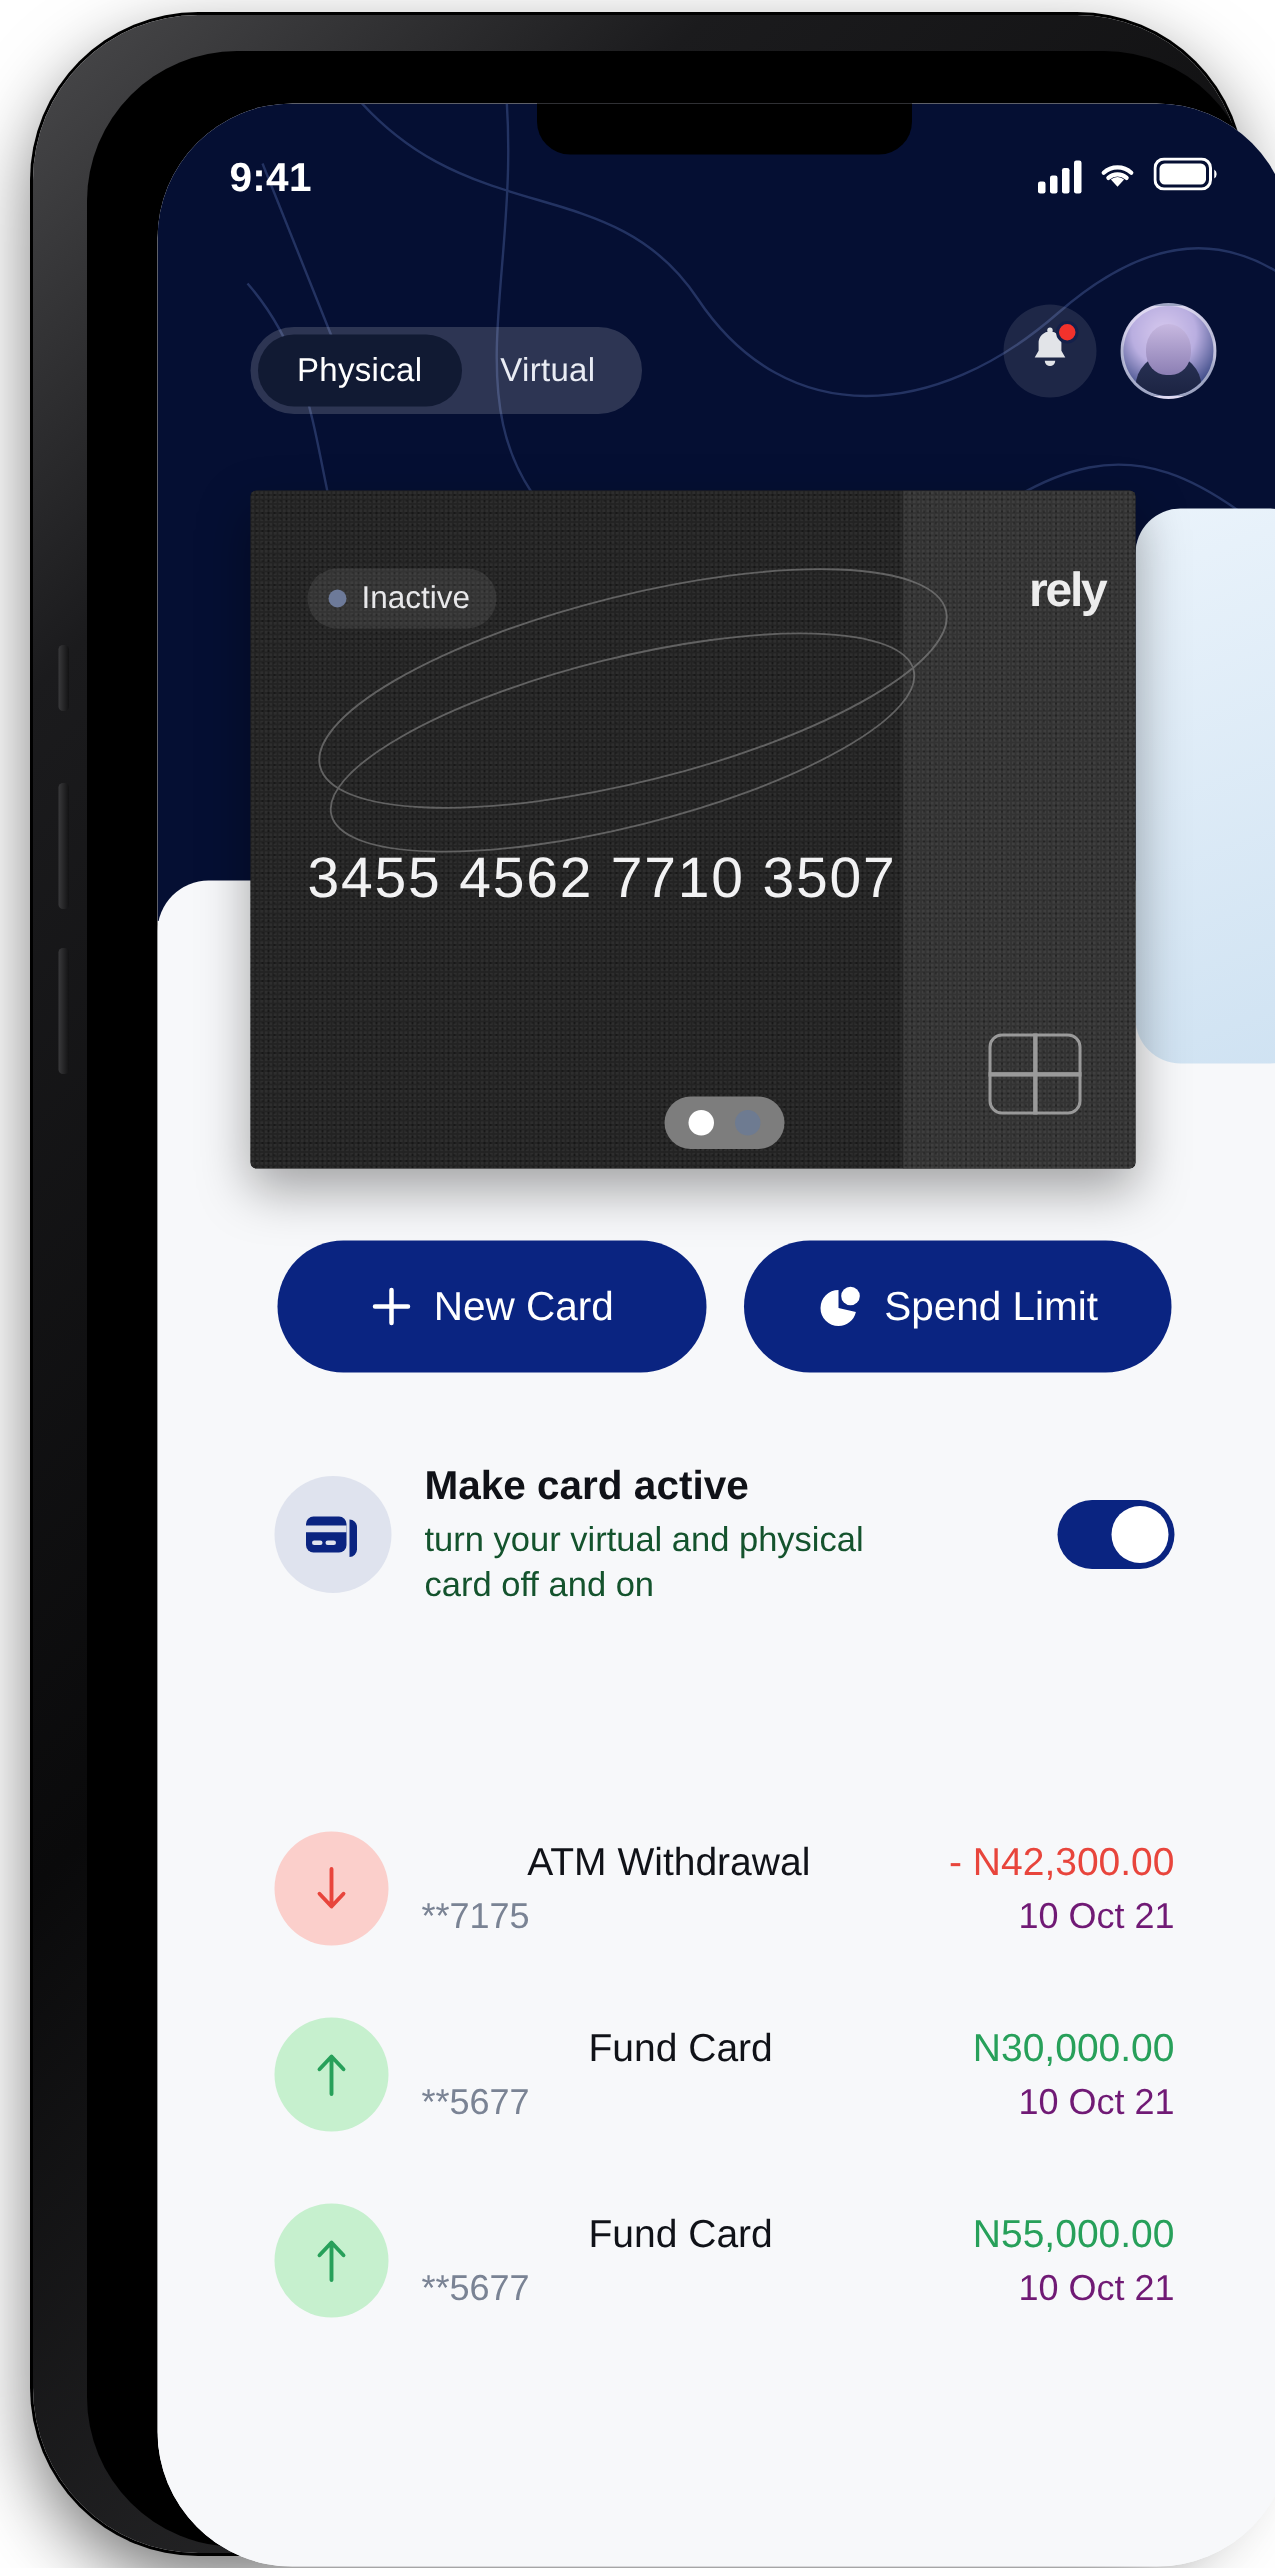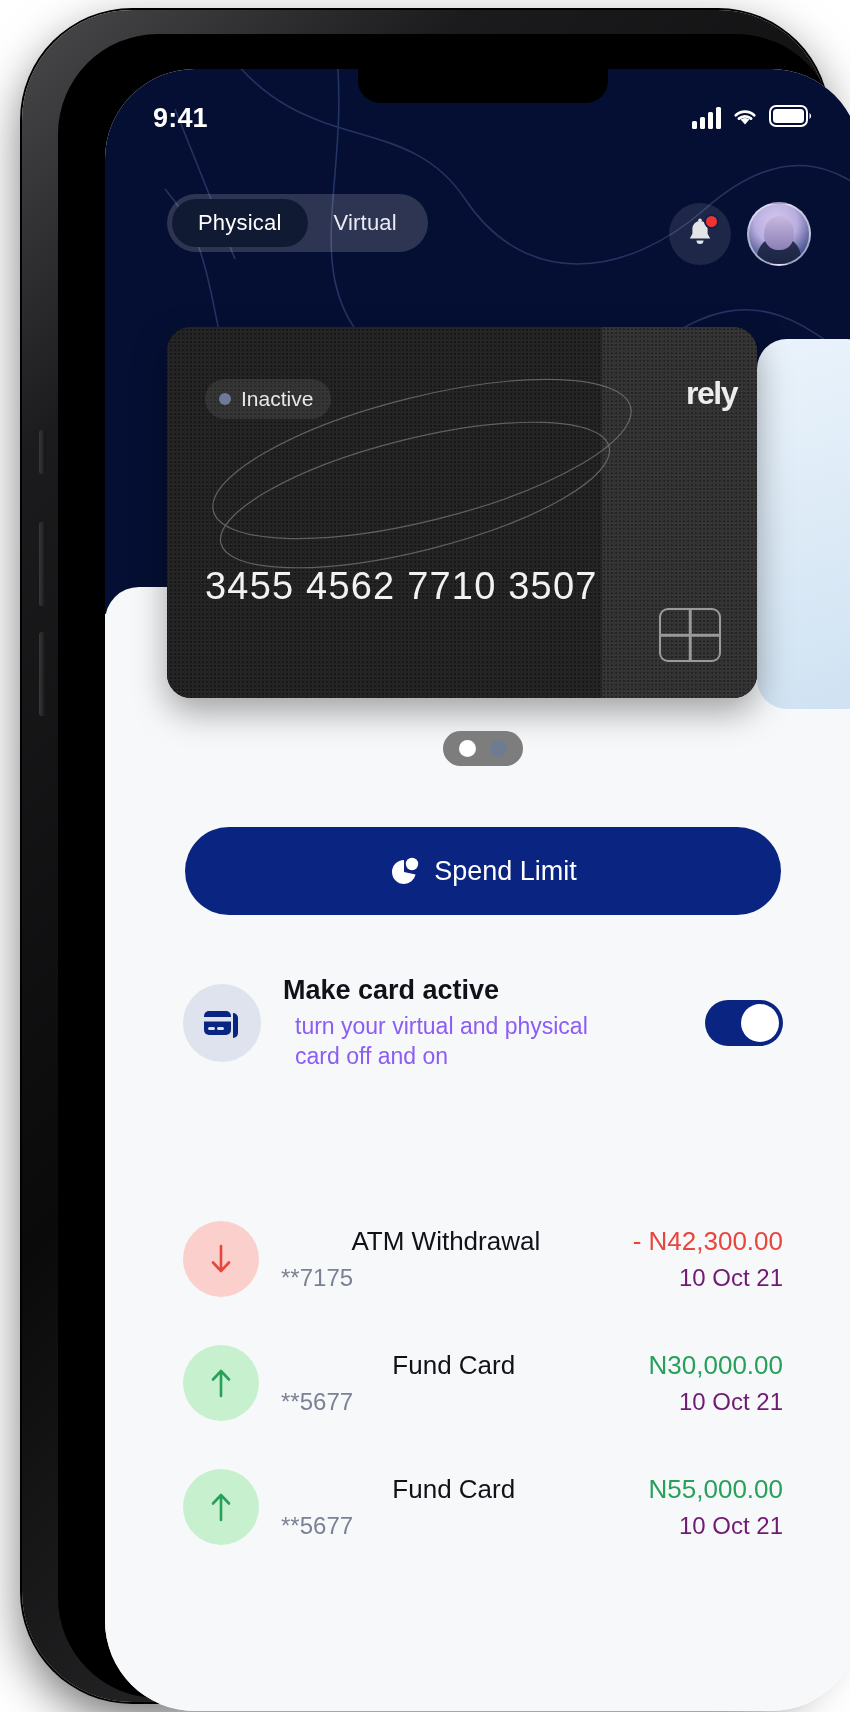--- a/index.html
+++ b/index.html
@@ -64,21 +64,21 @@
     position: absolute; left: 0; top: 26px; width: 756px; height: 46px;
     display: flex; align-items: center; justify-content: space-between;
     padding: 0 48px; z-index: 20;
   }
   #status-time { color: #fff; font-size: 27px; font-weight: 700; letter-spacing: .2px; }
   #status-icons { display: flex; align-items: center; gap: 10px; }
   .bar { display:inline-block; width: 5px; background:#fff; border-radius:1.5px; }
 
   
   #seg-control {
-    position: absolute; left: 62px; top: 125px;
+    position: absolute; left: 62px; top: 149px;
     background: rgba(255,255,255,.16);
     border-radius: 34px; padding: 5px; display: flex; z-index: 20;
   }
   .seg-item {
     padding: 11px 26px; border-radius: 30px;
     font-size: 22px; color: #e9ecf4; letter-spacing: .2px;
   }
   .seg-item.active { background: #111a33; color: #fff; }
 
   
@@ -113,22 +113,22 @@
     background: linear-gradient(180deg,#c7b8e0,#8c7fb4); z-index: 2;
   }
 
   
   #card-stack { position: absolute; left: 0; top: 258px; width: 756px; height: 400px; z-index: 15; }
   #card-next {
     position: absolute; right: -16px; top: 12px; width: 120px; height: 370px;
     border-radius: 30px; background: linear-gradient(160deg,#eaf3fb,#cfe2f2);
   }
   #card-main {
-    position: absolute; left: 62px; top: 0; width: 590px; height: 371px;
-    border-radius: 24px; overflow: hidden;
+    position: absolute; left: 62px; top: 0; width: 590px; height: 452px;
+    border-radius: 4px; overflow: hidden;
     background: #222222;
     box-shadow: 0 14px 34px rgba(0,0,0,.35);
   }
   #card-noise {
     position: absolute; inset: 0;
     background-color: #232323;
     background-image:
       radial-gradient(rgba(255,255,255,.05) 1px, transparent 1px),
       radial-gradient(rgba(0,0,0,.35) 1px, transparent 1px);
     background-size: 3px 3px, 4px 4px;
@@ -208,21 +208,21 @@
   #card-active-row {
     position: absolute; left: 0; top: 906px; width: 756px;
     display: flex; align-items: center; padding: 0 78px; gap: 22px; z-index: 16;
   }
   #card-active-icon {
     width: 78px; height: 78px; border-radius: 50%; background: #dfe3ee;
     display: flex; align-items: center; justify-content: center; flex-shrink: 0;
   }
   #card-active-text { flex: 1; }
   #card-active-title { font-size: 27px; font-weight: 700; color: #101218; margin-bottom: 5px; }
-  #card-active-sub { font-size: 23px; color: #8b5cf6; line-height: 1.32; max-width: 330px; margin-left: 12px; }
+  #card-active-sub { font-size: 23px; color: #14532d; line-height: 1.32; max-width: 330px; }
   #toggle-switch {
     width: 78px; height: 46px; border-radius: 23px; background: #0a2481;
     position: relative; flex-shrink: 0;
   }
   #toggle-knob {
     position: absolute; right: 4px; top: 4px; width: 38px; height: 38px;
     border-radius: 50%; background: #fff;
   }
 
   
@@ -350,20 +350,26 @@
 
       <div id="sheet"></div>
 
       <div id="page-dots">
         <span class="dot active"></span>
         <span class="dot inactive"></span>
       </div>
 
       <div id="actions">
         <button class="action-btn">
+          <svg width="30" height="30" viewBox="0 0 30 30">
+            <path d="M15 4 V26 M4 15 H26" stroke="#fff" stroke-width="3" stroke-linecap="round"></path>
+          </svg>
+          <span>New Card</span>
+        </button>
+        <button class="action-btn">
           <svg width="32" height="32" viewBox="0 0 32 32">
             <path d="M15 17 V5 A12 12 0 0 0 15 29 A12 12 0 0 0 26.6 19.6 L15 17 Z" fill="#fff"></path>
             <circle cx="23" cy="9" r="6.2" fill="#fff"></circle>
           </svg>
           <span>Spend Limit</span>
         </button>
       </div>
 
       <div id="card-active-row">
         <div id="card-active-icon">

